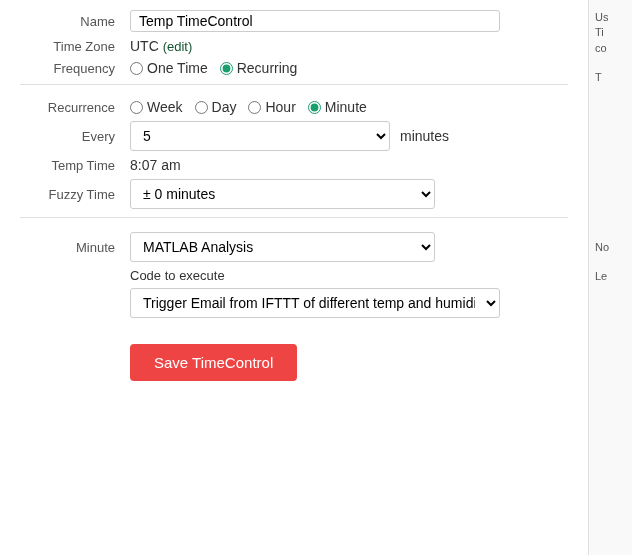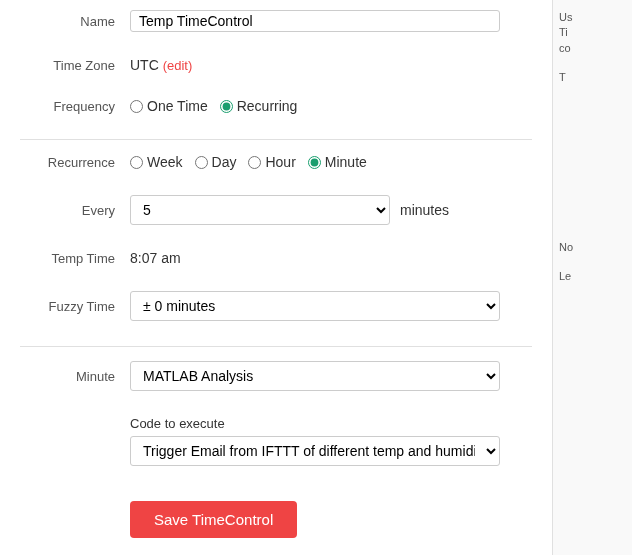--- a/index.html
+++ b/index.html
@@ -14,31 +14,31 @@
       min-height: 555px;
       background: #fff;
       display: flex;
       flex-direction: row;
     }
     .main-panel {
       flex: 1;
       padding: 10px 20px 20px 20px;
     }
     .side-panel {
-      width: 80px;
+      width: 44px;
       background: #f9f9f9;
       border-left: 1px solid #e0e0e0;
       padding: 10px 6px;
       font-size: 12px;
       color: #555;
     }
     .form-row {
       display: flex;
       align-items: center;
-      margin-bottom: 25px;
+      margin-bottom: 6px;
       justify-content: center;
     }
     .form-label {
       width: 110px;
       text-align: right;
       padding-right: 15px;
       color: #555;
       font-size: 13px;
       flex-shrink: 0;
     }
@@ -47,21 +47,21 @@
     }
     input[type="text"] {
       width: 100%;
       max-width: 370px;
       padding: 2px 8px;
       border: 1px solid #ccc;
       border-radius: 3px;
       font-size: 14px;
     }
     .edit-link {
-      color: #ef4444;
+      color: #14532d;
       text-decoration: none;
       font-size: 13px;
     }
     .radio-group {
       display: flex;
       align-items: center;
       gap: 12px;
       flex-wrap: wrap;
     }
     .radio-option {
@@ -89,21 +89,21 @@
     }
     .every-row {
       display: flex;
       align-items: center;
       gap: 10px;
     }
     .every-select {
       width: 260px;
     }
     .action-select {
-      width: 370px;
+      width: 305px;
       max-width: 100%;
     }
     .code-select {
       width: 370px;
       max-width: 100%;
     }
     .save-btn {
       background: #ef4444;
       color: #fff;
       border: none;

